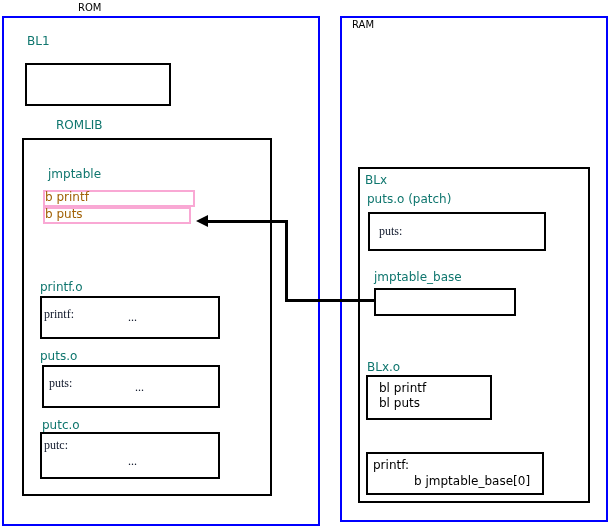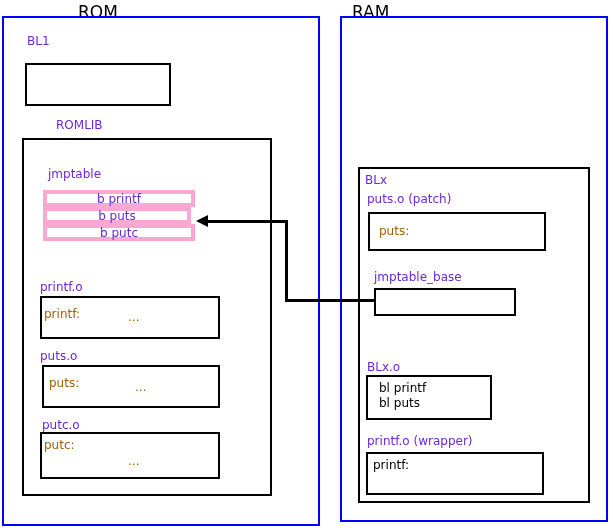--- a/index.html
+++ b/index.html
@@ -14,57 +14,57 @@
     position: relative;
     width: 613px;
     height: 530px;
     background: #ffffff;
     overflow: hidden;
   }
   .lbl {
     position: absolute;
     font-size: 12px;
     line-height: 14px;
-    color: #6d28d9;
+    color: #0f766e;
     white-space: nowrap;
   }
   .memblock {
     position: absolute;
     border: 2px solid #0000ff;
     background: transparent;
     box-sizing: border-box;
   }
   .memlabel {
     position: absolute;
-    font-size: 17px;
+    font-size: 10px;
     color: #000000;
     white-space: nowrap;
   }
   .box {
     position: absolute;
     border: 2px solid #000000;
     background: #ffffff;
     box-sizing: border-box;
   }
   .boxtext {
     position: absolute;
     font-size: 12px;
     line-height: 14px;
-    color: #a16207;
+    color: #0f172a;
     white-space: pre;
+    font-family: Liberation Serif, serif;
   }
   .row {
     position: absolute;
-    border: 4px solid #f9a8d4;
+    border: 2px solid #f9a8d4;
     background: #ffffff;
     box-sizing: border-box;
     font-size: 12px;
     line-height: 12px;
-    color: #6d28d9;
-    text-align: center;
+    color: #a16207;
     white-space: nowrap;
   }
   .row > span {
     position: relative;
     top: -1px;
   }
   .conn {
     position: absolute;
     background: #000000;
   }
@@ -100,43 +100,40 @@
   <div class="lbl" style="left:24px; top:118px;margin-left:32px;">ROMLIB</div>
   <div class="box" style="left:22px; top:138px; width:250px; height:358px;"></div>
 
   <div class="lbl" style="left:48px; top:167px;">jmptable</div>
   <div class="row" style="left:43px; top:190px; width:152px; height:17px;">
     <span>b printf</span>
   </div>
   <div class="row" style="left:43px; top:207px; width:148px; height:17px;">
     <span>b puts</span>
   </div>
-  <div class="row" style="left:43px; top:224px; width:152px; height:17px;">
-    <span>b putc</span>
-  </div>
 
   <div class="lbl" style="left:40px; top:280px;">printf.o</div>
   <div class="box" style="left:40px; top:296px; width:180px; height:43px;">
     <div class="boxtext" style="left:2px; top:9px;">printf:</div>
     <div class="boxtext" style="left:86px; top:12px;">...</div>
   </div>
 
   <div class="lbl" style="left:40px; top:349px;">puts.o</div>
   <div class="box" style="left:42px; top:365px; width:178px; height:43px;">
     <div class="boxtext" style="left:5px; top:9px;">puts:</div>
     <div class="boxtext" style="left:91px; top:13px;">...</div>
   </div>
 
   <div class="lbl" style="left:42px; top:418px;">putc.o</div>
   <div class="box" style="left:40px; top:432px; width:180px; height:47px;">
     <div class="boxtext" style="left:2px; top:4px;">putc:</div>
     <div class="boxtext" style="left:86px; top:20px;">...</div>
   </div>
 
-  <div class="memlabel" style="left:352px; top:2px;">RAM</div>
+  <div class="memlabel" style="left:352px; top:19px;">RAM</div>
   <div class="memblock" style="left:340px; top:16px; width:268px; height:506px;"></div>
 
   <div class="box" style="left:358px; top:167px; width:232px; height:336px;"></div>
   <div class="lbl" style="left:365px; top:173px;">BLx</div>
 
   <div class="lbl" style="left:367px; top:192px;">puts.o (patch)</div>
   <div class="box" style="left:368px; top:212px; width:178px; height:39px;">
     <div class="boxtext" style="left:9px; top:10px;">puts:</div>
   </div>
 
@@ -144,23 +141,23 @@
   <div class="box" style="left:374px; top:288px; width:142px; height:28px;">
     <div class="boxtext" style="left:6px; top:5px;"></div>
   </div>
 
   <div class="lbl" style="left:367px; top:360px;">BLx.o</div>
   <div class="box" style="left:366px; top:375px; width:126px; height:45px;">
     <div class="codeline" style="left:11px; top:4px;">bl printf</div>
     <div class="codeline" style="left:11px; top:19px;">bl puts</div>
   </div>
 
-  <div class="lbl" style="left:367px; top:434px;">printf.o (wrapper)</div>
   <div class="box" style="left:366px; top:452px; width:178px; height:43px;">
     <div class="codeline" style="left:5px; top:4px;">printf:</div>
+    <div class="codeline" style="left:46px; top:20px;">b jmptable_base[0]</div>
   </div>
 
   <div class="conn" style="left:285px; top:299px; width:90px; height:3px;"></div>
 
   <div class="conn" style="left:285px; top:220px; width:3px; height:82px;"></div>
 
   <div class="conn" style="left:207px; top:220px; width:81px; height:3px;"></div>
 
   <div class="arrowhead" style="left:196px; top:215px;"></div>
 

